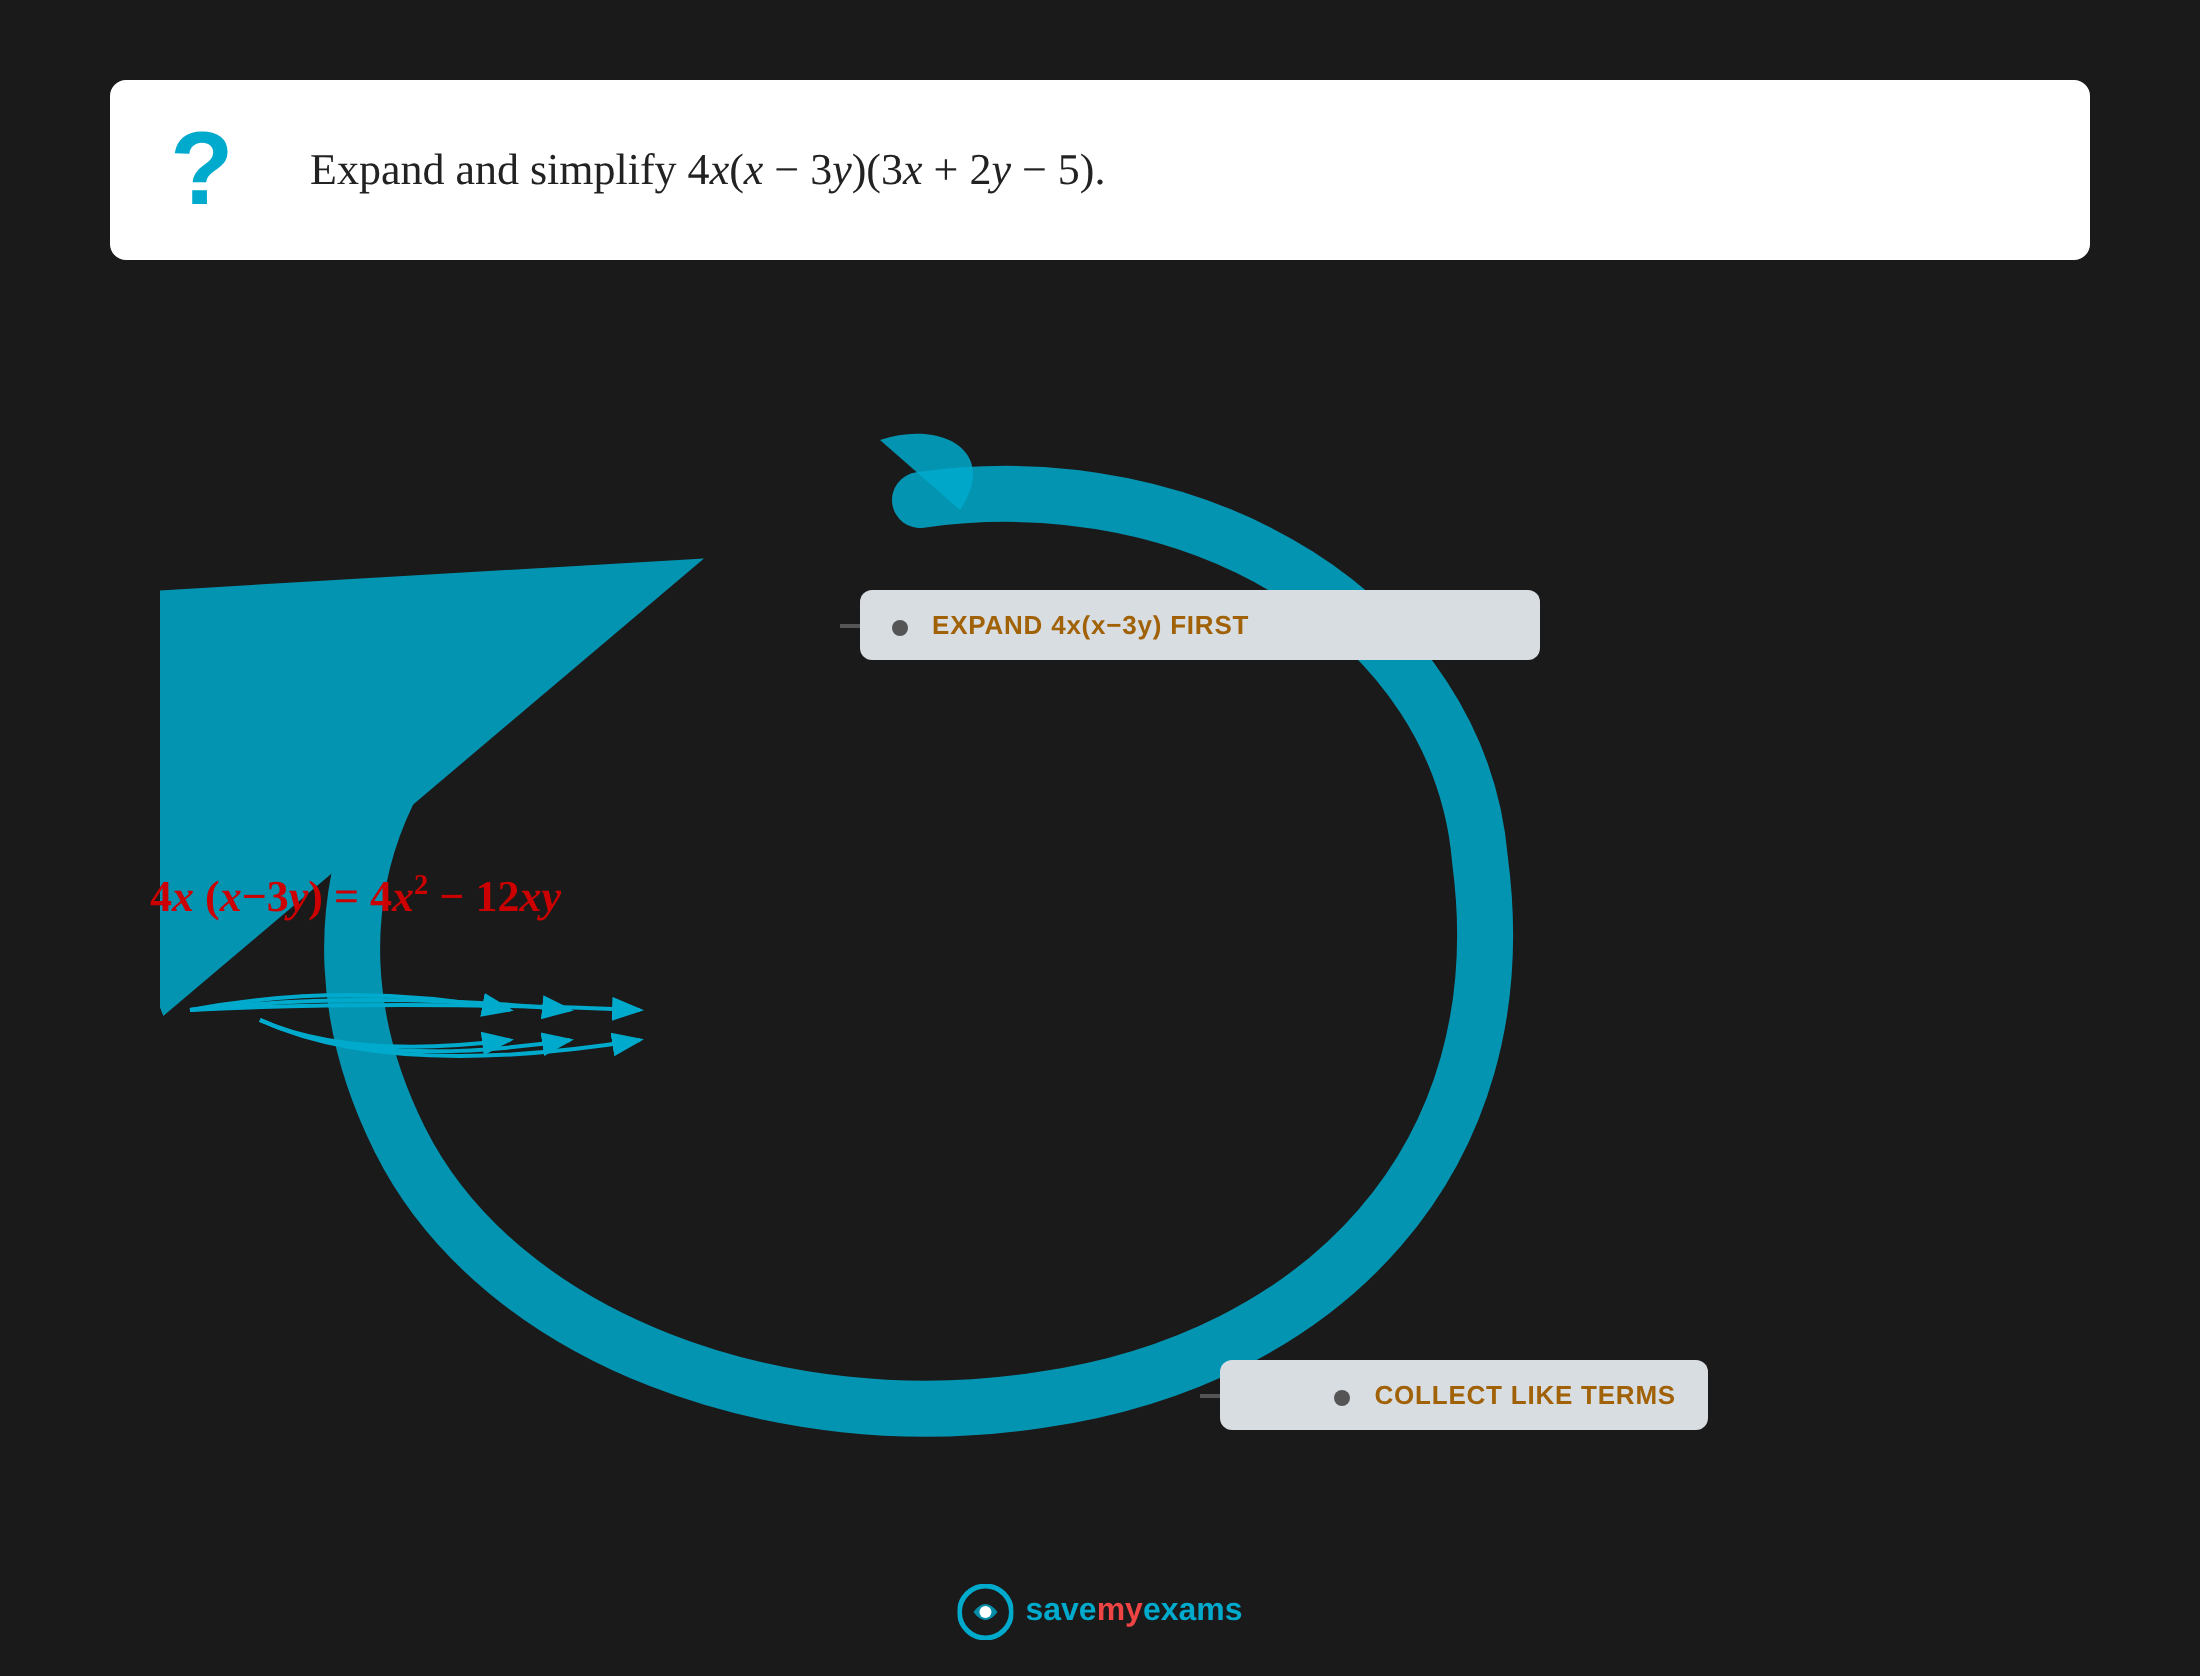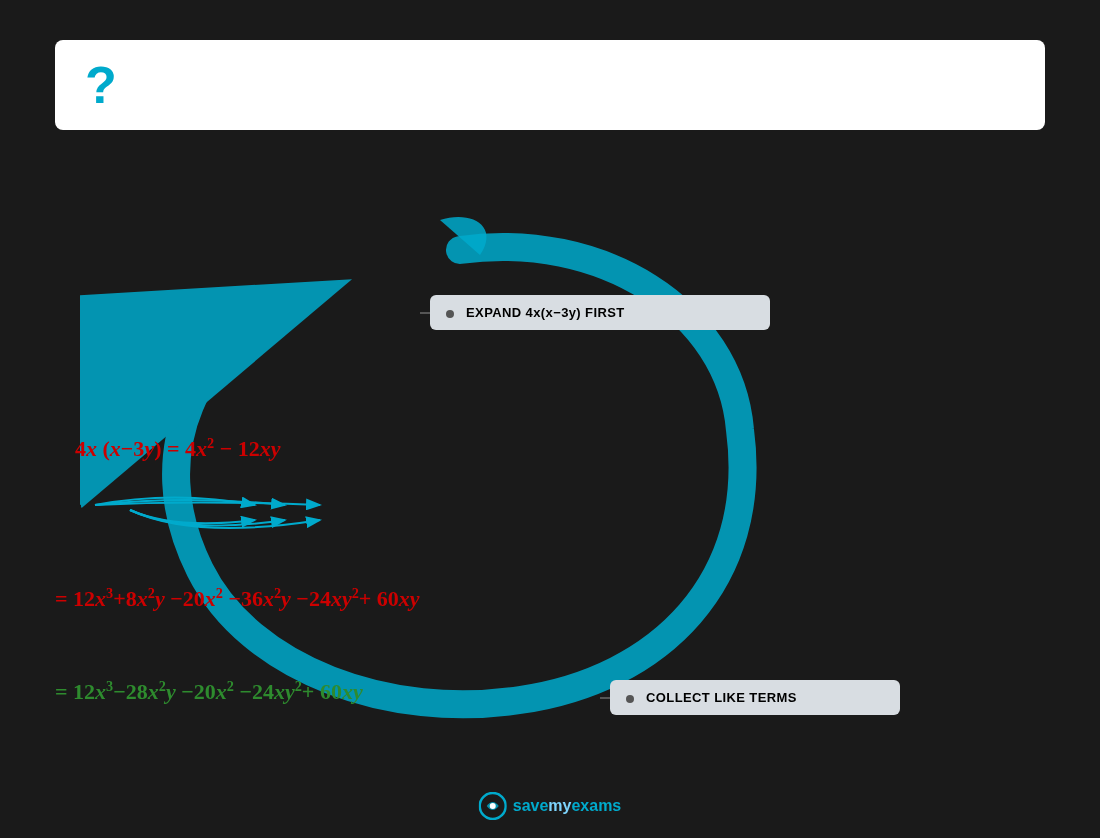--- a/index.html
+++ b/index.html
@@ -61,21 +61,21 @@
 
     
     .callout {
       position: absolute;
       background: #d8dde2;
       border-radius: 6px;
       padding: 10px 16px;
       font-family: Arial, sans-serif;
       font-size: 13px;
       font-weight: 600;
-      color: #000000;
+      color: #a16207;
       letter-spacing: 0.03em;
     }
     .callout::before {
       content: '';
       position: absolute;
       left: -10px;
       top: 50%;
       transform: translateY(-50%);
       width: 10px;
       height: 2px;
@@ -98,21 +98,22 @@
     }
     .callout-multiply {
       top: 240px;
       left: 450px;
       width: 340px;
       line-height: 1.6;
     }
     .callout-collect {
       top: 490px;
       left: 610px;
-      width: 290px;
+      width: 244px;
+      text-align: right;
     }
 
     
     .expr-expand {
       position: absolute;
       top: 205px;
       left: 75px;
       color: #cc0000;
       font-family: 'Times New Roman', serif;
       font-size: 22px;
@@ -180,20 +181,23 @@
       font-weight: bold;
     }
 
     sup { font-size: 0.65em; vertical-align: super; }
   </style>
 </head>
 <body>
 
 <div class="question-box">
   <div class="question-mark">?</div>
+  <div class="question-text">
+    Expand and simplify 4<i>x</i>(<i>x</i> − 3<i>y</i>)(3<i>x</i> + 2<i>y</i> − 5).
+  </div>
 </div>
 
 <div class="main-area">
 
   <svg class="circular-arrow" viewBox="0 0 700 560" xmlns="http://www.w3.org/2000/svg">
 
     <defs>
       <marker id="arrowhead-big" markerWidth="12" markerHeight="8" refX="10" refY="4" orient="auto">
         <polygon points="0 0, 12 4, 0 8" fill="#00aacc"></polygon>
       </marker>
@@ -221,27 +225,21 @@
     </defs>
 
     <path d="M 20 20 Q 100 5 180 20" fill="none" stroke="#00aacc" stroke-width="2" marker-end="url(#arr1)"></path>
     <path d="M 20 20 Q 110 10 210 20" fill="none" stroke="#00aacc" stroke-width="2" marker-end="url(#arr1)"></path>
     <path d="M 20 20 Q 120 15 245 20" fill="none" stroke="#00aacc" stroke-width="2" marker-end="url(#arr1)"></path>
     <path d="M 55 25 Q 100 45 180 35" fill="none" stroke="#00aacc" stroke-width="2" marker-end="url(#arr1)"></path>
     <path d="M 55 25 Q 110 50 210 35" fill="none" stroke="#00aacc" stroke-width="2" marker-end="url(#arr1)"></path>
     <path d="M 55 25 Q 120 55 245 35" fill="none" stroke="#00aacc" stroke-width="2" marker-end="url(#arr1)"></path>
   </svg>
 
-  <div class="expr-expanded">
-    = 12<i>x</i><sup>3</sup>+8<i>x</i><sup>2</sup><i>y</i> −20<i>x</i><sup>2</sup> −36<i>x</i><sup>2</sup><i>y</i> −24<i>xy</i><sup>2</sup>+ 60<i>xy</i>
-  </div>
-
-  <div class="expr-final">
-    = 12<i>x</i><sup>3</sup>−28<i>x</i><sup>2</sup><i>y</i> −20<i>x</i><sup>2</sup> −24<i>xy</i><sup>2</sup>+ 60<i>xy</i>
-  </div>
+
 
   <div class="callout callout-expand">
     <span class="callout-dot"></span>
     <span>EXPAND  4x(x−3y)  FIRST</span>
   </div>
 
 
   <div class="callout callout-collect">
     <span class="callout-dot"></span>
     <span>COLLECT  LIKE  TERMS</span>
@@ -249,15 +247,15 @@
 
 </div>
 
 <div class="logo-area">
   <svg class="logo-icon" viewBox="0 0 28 28" xmlns="http://www.w3.org/2000/svg">
     <circle cx="14" cy="14" r="13" fill="none" stroke="#00aacc" stroke-width="2.5"></circle>
     <path d="M 8 14 Q 14 6 20 14 Q 14 22 8 14 Z" fill="#00aacc" opacity="0.8"></path>
     <circle cx="14" cy="14" r="3" fill="white"></circle>
   </svg>
   <div class="logo-text">
-    <span>save</span><span style="color:#7dd3fc; font-weight:bold;">my</span><span>exams</span>
+    <span>save</span><span style="color:#ef4444; font-weight:bold;">my</span><span>exams</span>
   </div>
 </div>
 
 </body></html>

